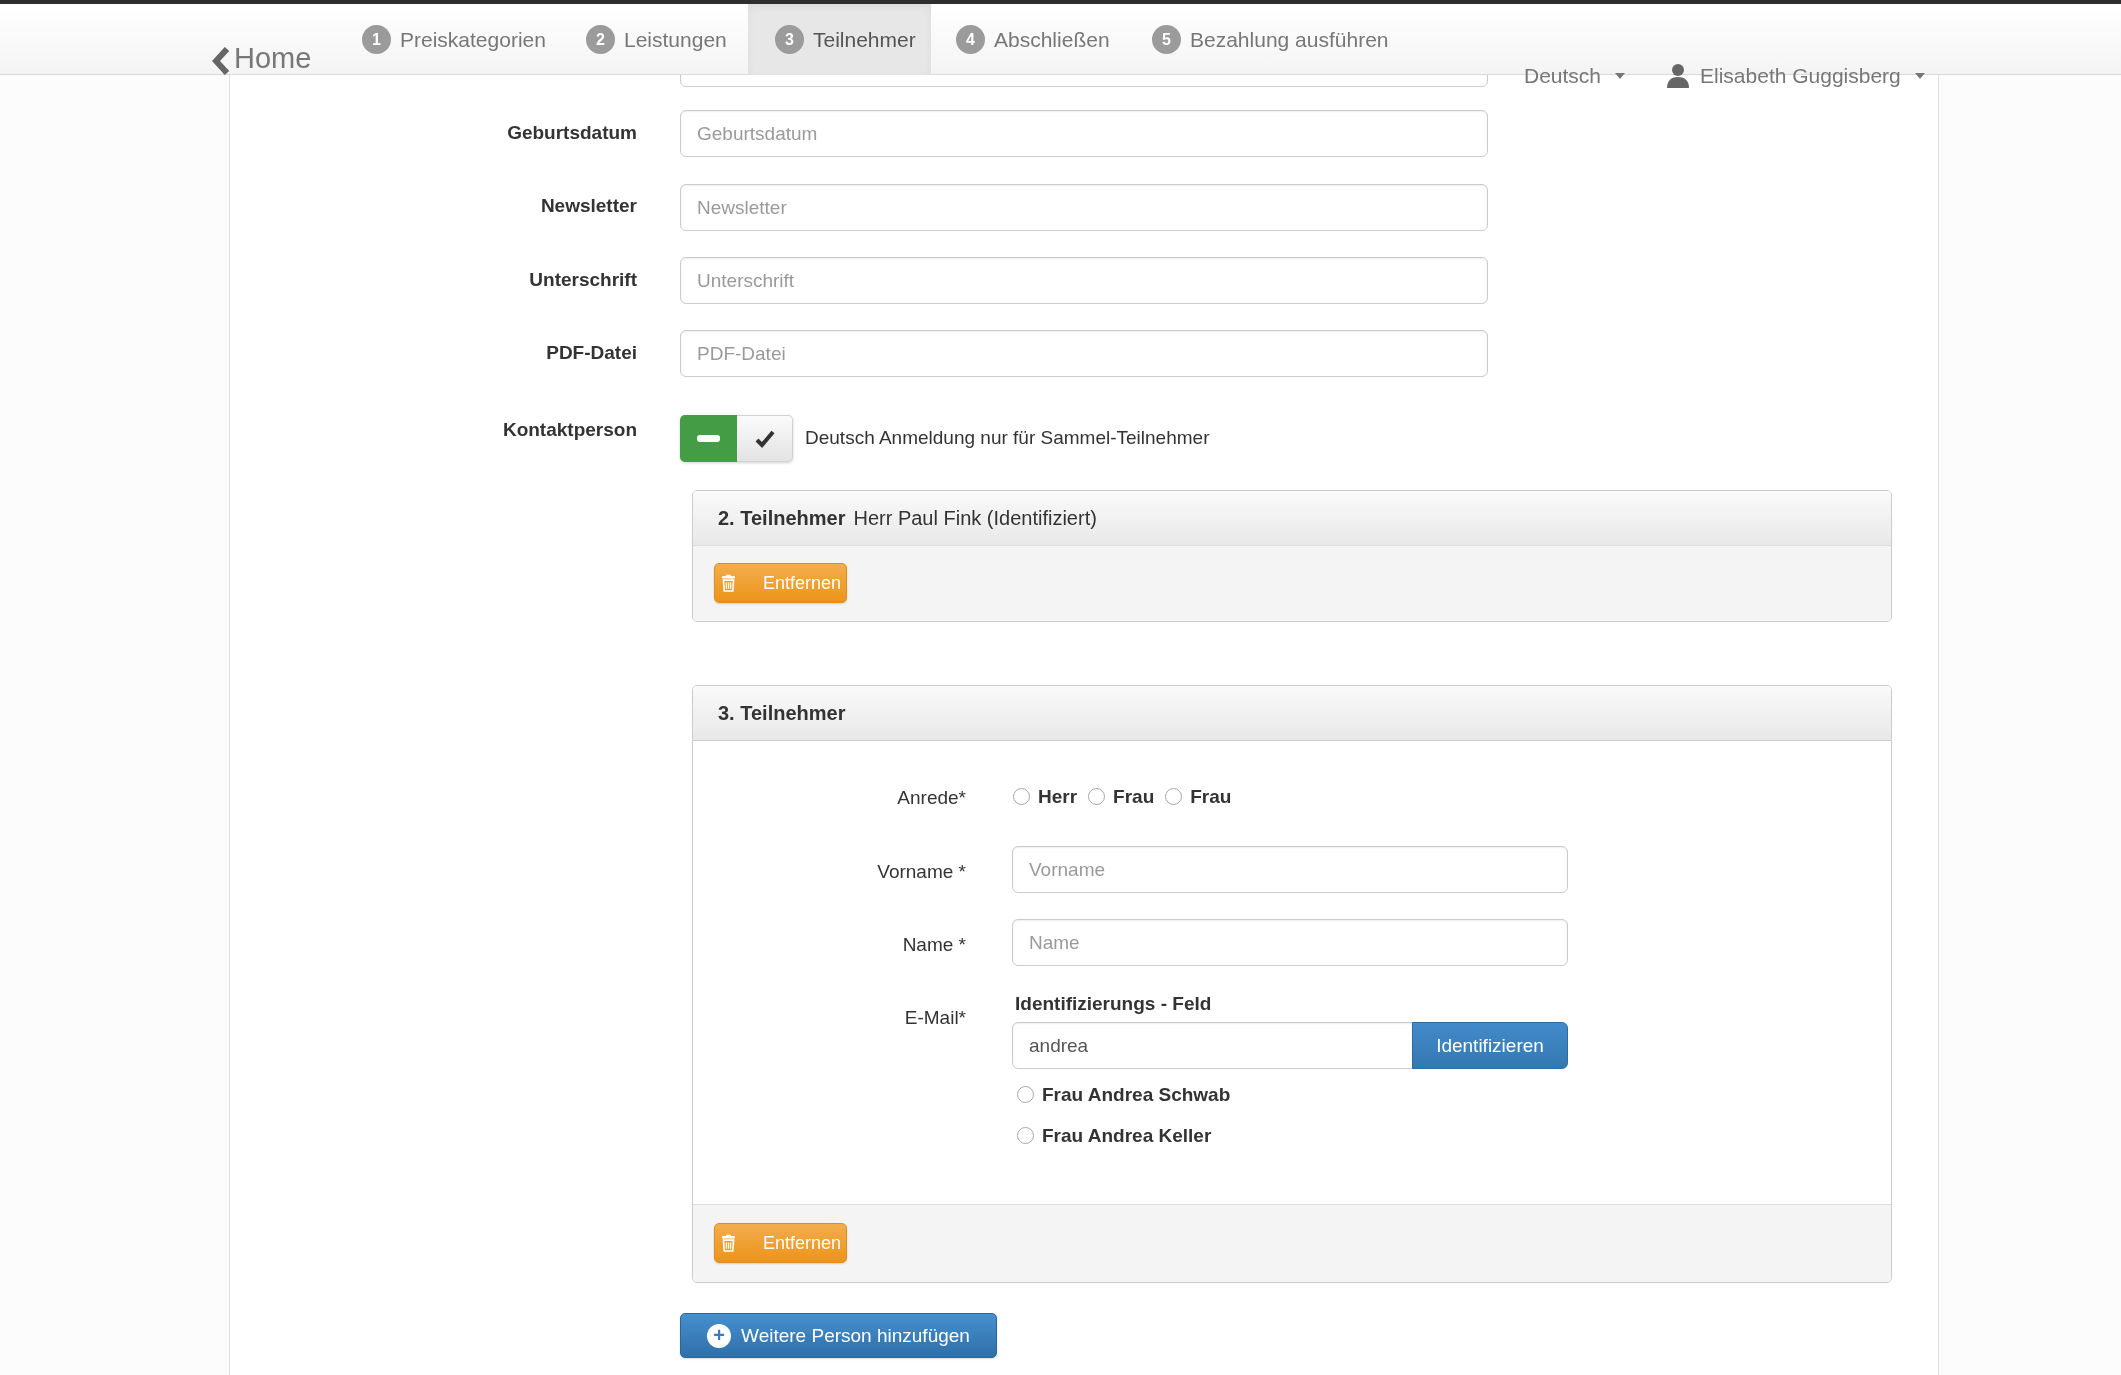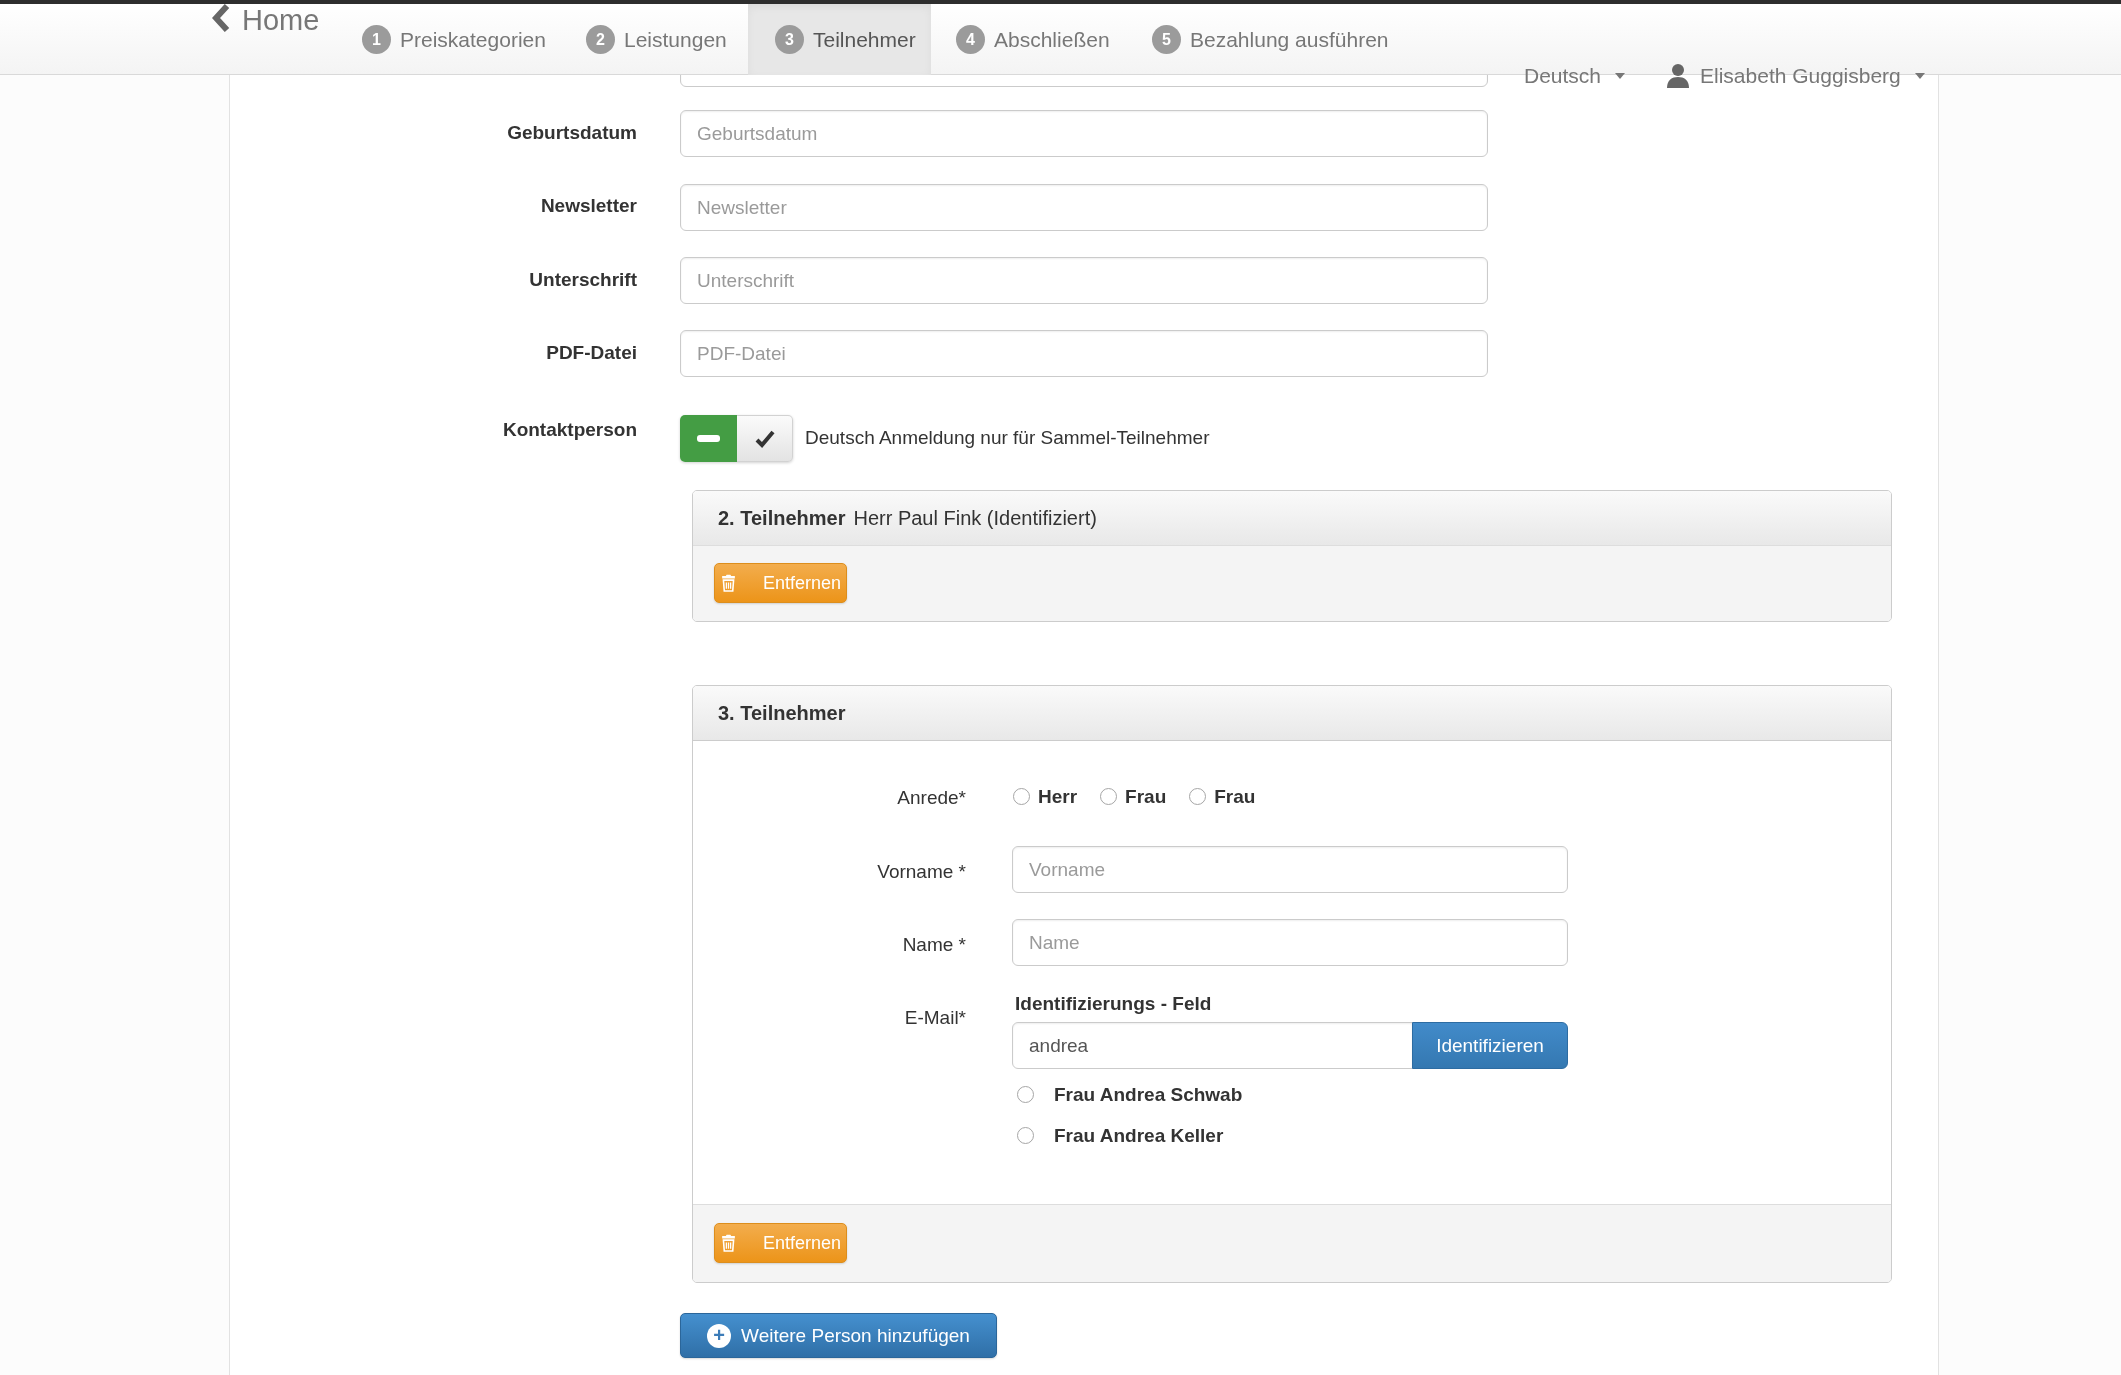--- a/index.html
+++ b/index.html
@@ -17,21 +17,21 @@
   
   .topstrip { position:absolute; left:0; top:0; width:2121px; height:4px; background:#2e2e2e; z-index:11; }
   .navbar {
     position:absolute; left:0; top:4px; width:2121px; height:71px;
     background:linear-gradient(#ffffff,#f4f4f4); border-bottom:1px solid #d9d9d9; z-index:10;
   }
   .nav-active-tab {
     position:absolute; left:748px; top:0; width:183px; height:71px;
     background:#e7e7e7; box-shadow:inset 0 3px 8px rgba(0,0,0,.05);
   }
-  .home-link { position:absolute; left:212px; top:0; height:71px; display:flex; align-items:flex-start; gap:12px; color:#777; font-size:29px; cursor:pointer; }
+  .home-link { position:absolute; left:212px; top:0; height:71px; display:flex; align-items:flex-end; gap:4px; color:#777; font-size:29px; cursor:pointer; }
   .nav-step { position:absolute; top:21px; display:flex; align-items:center; gap:9px; cursor:pointer; }
   .step-badge {
     width:29px; height:29px; border-radius:50%; background:#9b9b9b; color:#fff;
     font-size:16px; font-weight:bold; text-align:center; line-height:29px; flex:0 0 auto;
   }
   .step-label { font-size:21px; color:#777; line-height:29px; white-space:nowrap; }
   .nav-step.active .step-label { color:#555; }
   .nav-right { position:absolute; top:21px; display:flex; align-items:center; gap:10px; cursor:pointer;margin-top:36px; }
   .nav-right .txt { font-size:21px; color:#777; line-height:29px; white-space:nowrap; }
   .caret {
@@ -74,21 +74,21 @@
     position:absolute; left:0; bottom:0; width:100%; background:#f4f4f4; border-top:1px solid #ddd;
     border-radius:0 0 4px 4px;
   }
   .btn-warn {
     position:absolute; width:133px; height:40px; border:1px solid #dd8e1c; border-radius:5px;
     background:linear-gradient(#f3ad4d,#ec9419); color:#fff; font-size:18px;
     display:flex; align-items:center; justify-content:center; gap:26px; cursor:pointer;
     box-shadow:0 1px 2px rgba(0,0,0,.15); font-family:inherit;
   }
   .plabel { position:absolute; left:736px; width:230px; text-align:right; font-size:19px; font-weight:normal; color:#333; z-index:1; }
-  .radio-row { position:absolute; display:flex; align-items:center; z-index:1;gap:12px; }
+  .radio-row { position:absolute; display:flex; align-items:center; z-index:1; }
   .radio-c {
     width:17px; height:17px; border:1px solid #a6a6a6; border-radius:50%; background:#fff;
     flex:0 0 auto; cursor:pointer;
   }
   .radio-lbl { font-size:19px; font-weight:bold; color:#333; margin-left:8px; line-height:21px; white-space:nowrap; cursor:pointer; }
   .opt { display:flex; align-items:center; margin-right:11px; }
   .btn-identify {
     position:absolute; left:1412px; top:1022px; width:156px; height:47px;
     background:linear-gradient(#428bca,#3478b1); border:1px solid #2d6ca2; border-radius:0 6px 6px 0;
     color:#fff; font-size:19px; cursor:pointer; font-family:inherit; z-index:2;

